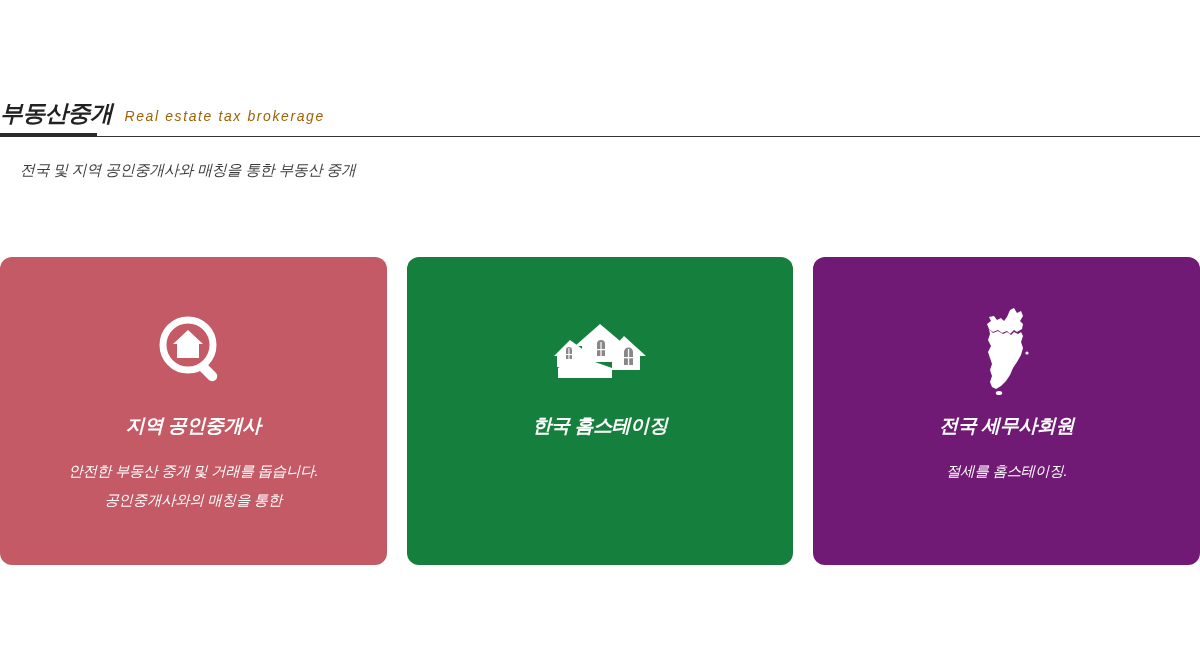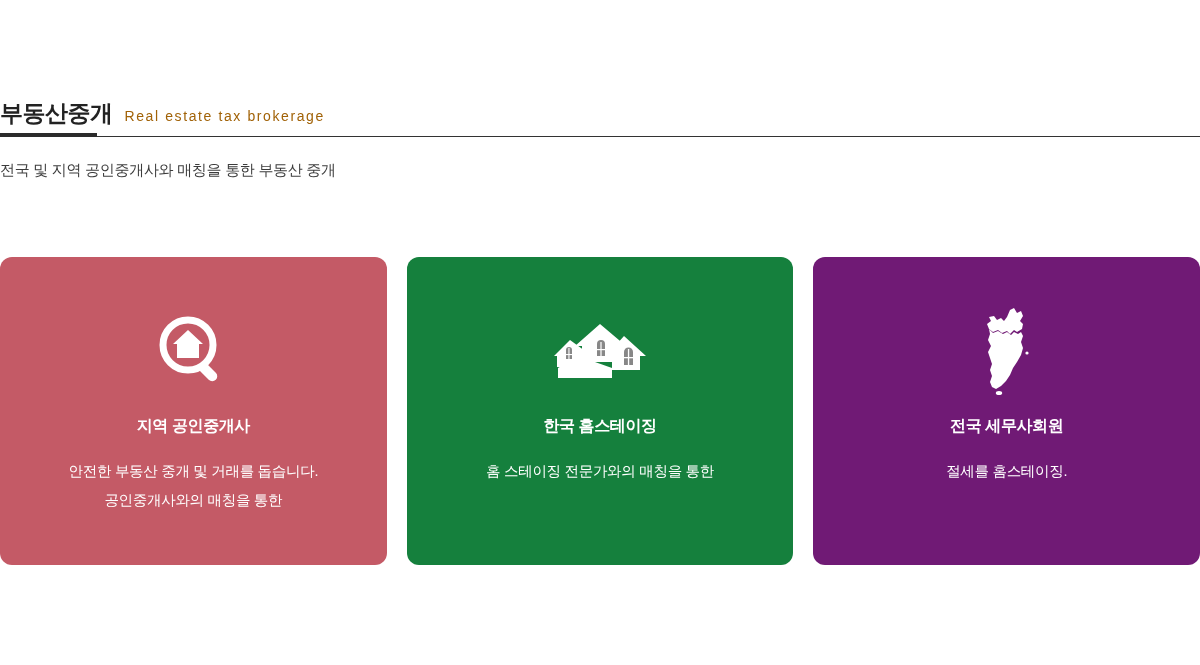--- a/index.html
+++ b/index.html
@@ -13,20 +13,21 @@
     background: #ffffff;
     font-family: "Liberation Sans", "DejaVu Sans", sans-serif;
     overflow: hidden;
     position: relative;
   }
 
   .page {
     position: relative;
     width: 1072px;
     height: 665px;
+    font-style: italic;
   }
 
   
   .section-header {
     position: absolute;
     left: 0;
     top: 98px;
     width: 1200px;
     height: 40px;
   }
@@ -73,20 +74,21 @@
   .lead-text {
     position: absolute;
     left: 0;
     top: 158px;
     width: 800px;
     font-size: 15px;
     color: #3c3c3c;
     letter-spacing: -0.3px;
     line-height: 24px;
     white-space: nowrap;
+    padding-left: 20px;
   }
 
   
   .card-row {
     position: absolute;
     left: 0;
     top: 257px;
     width: 1200px;
     height: 308px;
     display: flex;
@@ -107,21 +109,21 @@
     height: 86px;
     display: flex;
     align-items: center;
     justify-content: center;
   }
   .card-icon svg {
     display: block;
   }
   .card-title {
     margin-top: 18px;
-    font-size: 16px;
+    font-size: 19px;
     font-weight: 700;
     color: #ffffff;
     letter-spacing: -0.4px;
     line-height: 26px;
     text-align: right;
     white-space: nowrap;
   }
   .card-desc {
     margin-top: 18px;
     font-size: 14.5px;
@@ -198,21 +200,20 @@
             <rect x="43" y="27" width="8" height="1.2"></rect>
             <rect x="73.9" y="27" width="1.3" height="17"></rect>
             <rect x="70" y="35" width="9" height="1.3"></rect>
             <rect x="14.4" y="26" width="1.1" height="12"></rect>
             <rect x="12" y="32" width="6" height="1.1"></rect>
           </g>
         </svg>
       </div>
       <div class="card-title">한국 홈스테이징</div>
       <div class="card-desc">
-        <span class="desc-line">홈 스테이징 전문가와의 매칭을 통한</span>
       </div>
     </div>
 
     <div class="card" id="card-2" style="background: #701a75; color: rgb(255, 255, 255);">
       <div class="card-icon">
         <svg width="56" height="88" viewBox="0 0 56 88" aria-hidden="true">
           <path fill="#ffffff" d="
             M31 2
             L35 0 L38 5 L42 3 L44 8 L41 13 L44 16 L43 21
             L38 24 L35 22 L31 26 L28 23 L23 25 L19 22

